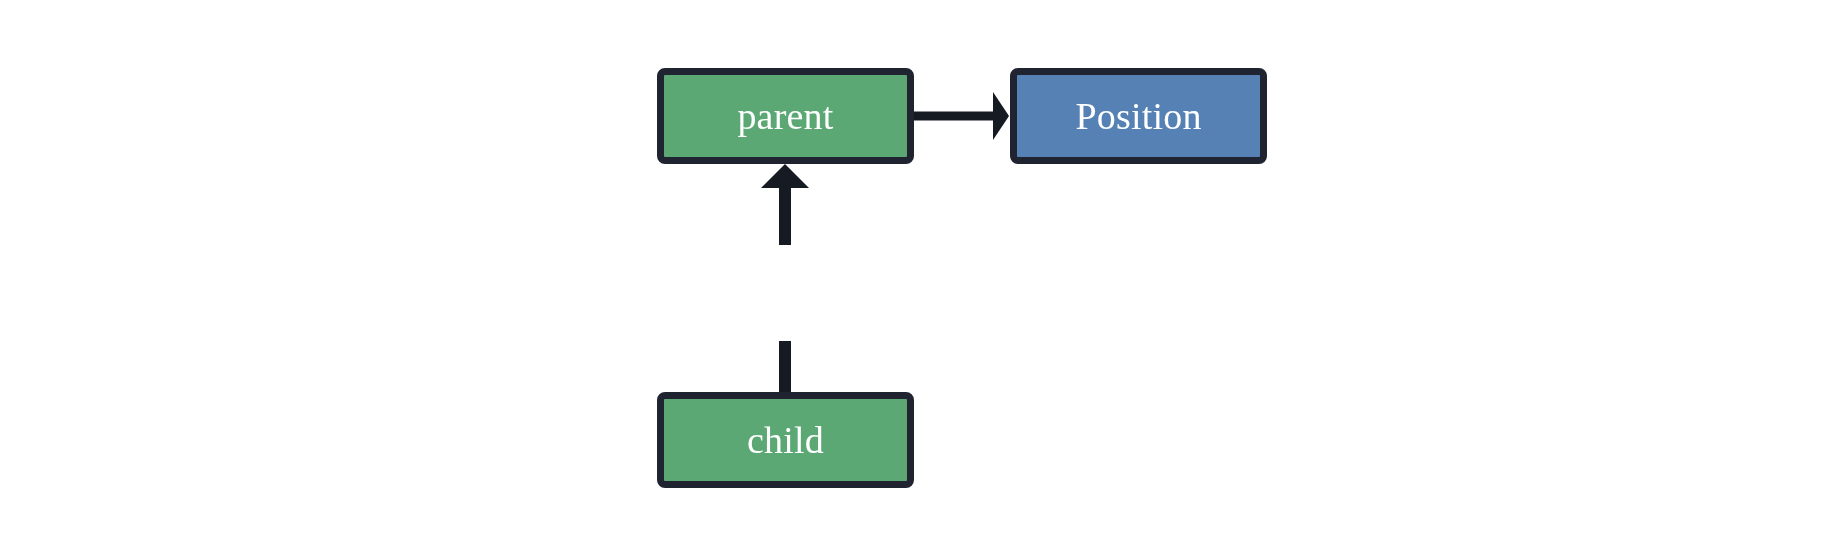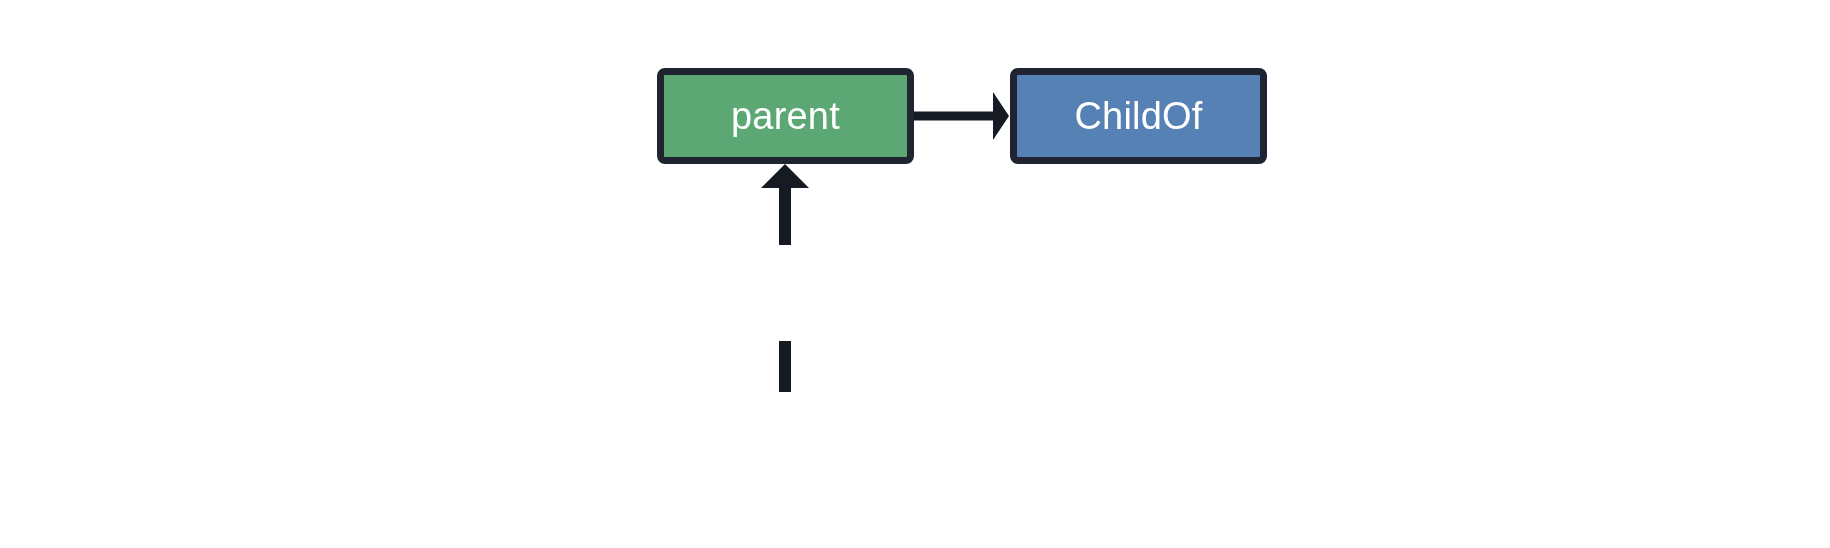--- a/index.html
+++ b/index.html
@@ -31,21 +31,21 @@
     border: 7px solid #1f2430;
     border-radius: 8px;
     display: flex;
     align-items: center;
     justify-content: center;
     color: #ffffff;
     font-size: 38px;
     font-weight: 400;
     letter-spacing: 0.2px;
     line-height: 1;
-    font-family: Liberation Sans, sans-serif;
+    font-family: Liberation Serif, serif;
     user-select: none;
   }
   .node-green { background: #5ba874; }
   .node-blue  { background: #5681b4; }
 
   .node-parent {
     left: 657px;
     top: 68px;
     width: 257px;
     height: 96px;
@@ -92,18 +92,21 @@
     <g>
       <line x1="785" y1="392" x2="785" y2="341" stroke="#151a23" stroke-width="12" stroke-linecap="butt"></line>
     </g>
   </svg>
 
   <div class="node node-green node-parent">
     <span class="node-label">parent</span>
   </div>
 
   <div class="node node-blue node-position">
-    <span class="node-label">ChildOf</span>
+    <span class="node-label">Position</span>
   </div>
 
 
+  <div class="node node-green node-child">
+    <span class="node-label">child</span>
+  </div>
 
 </div>
 
 </body></html>

